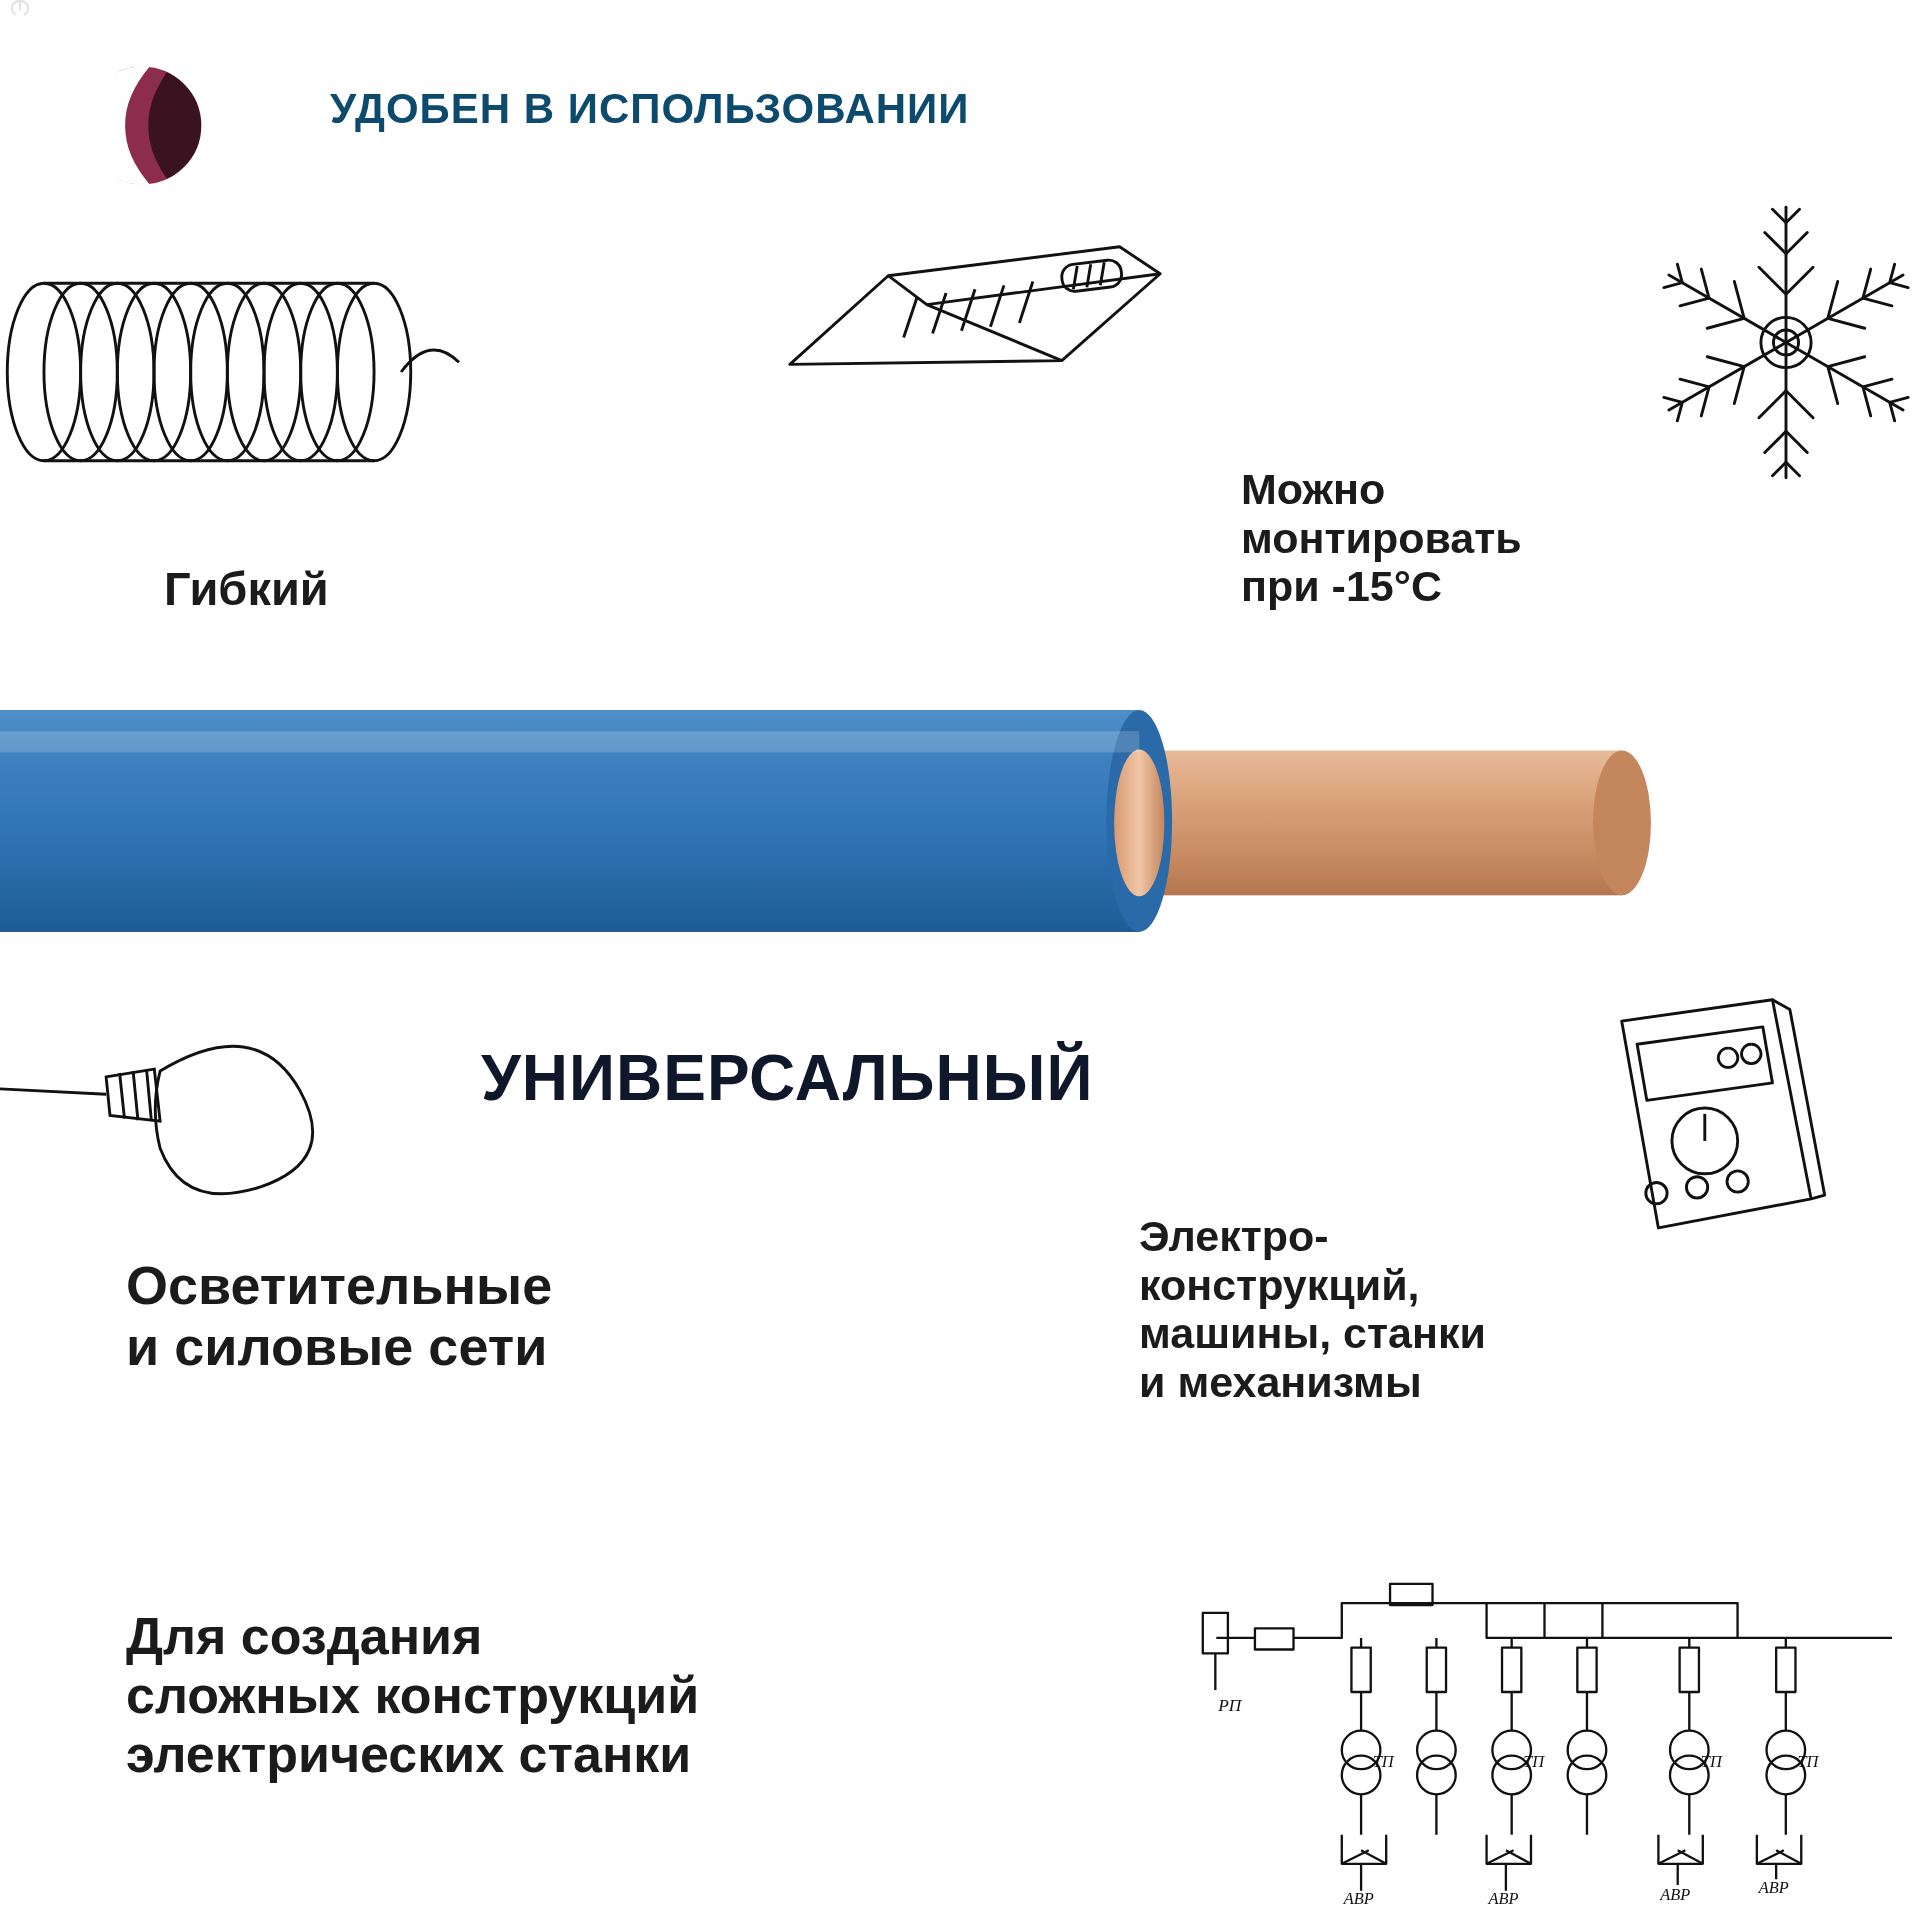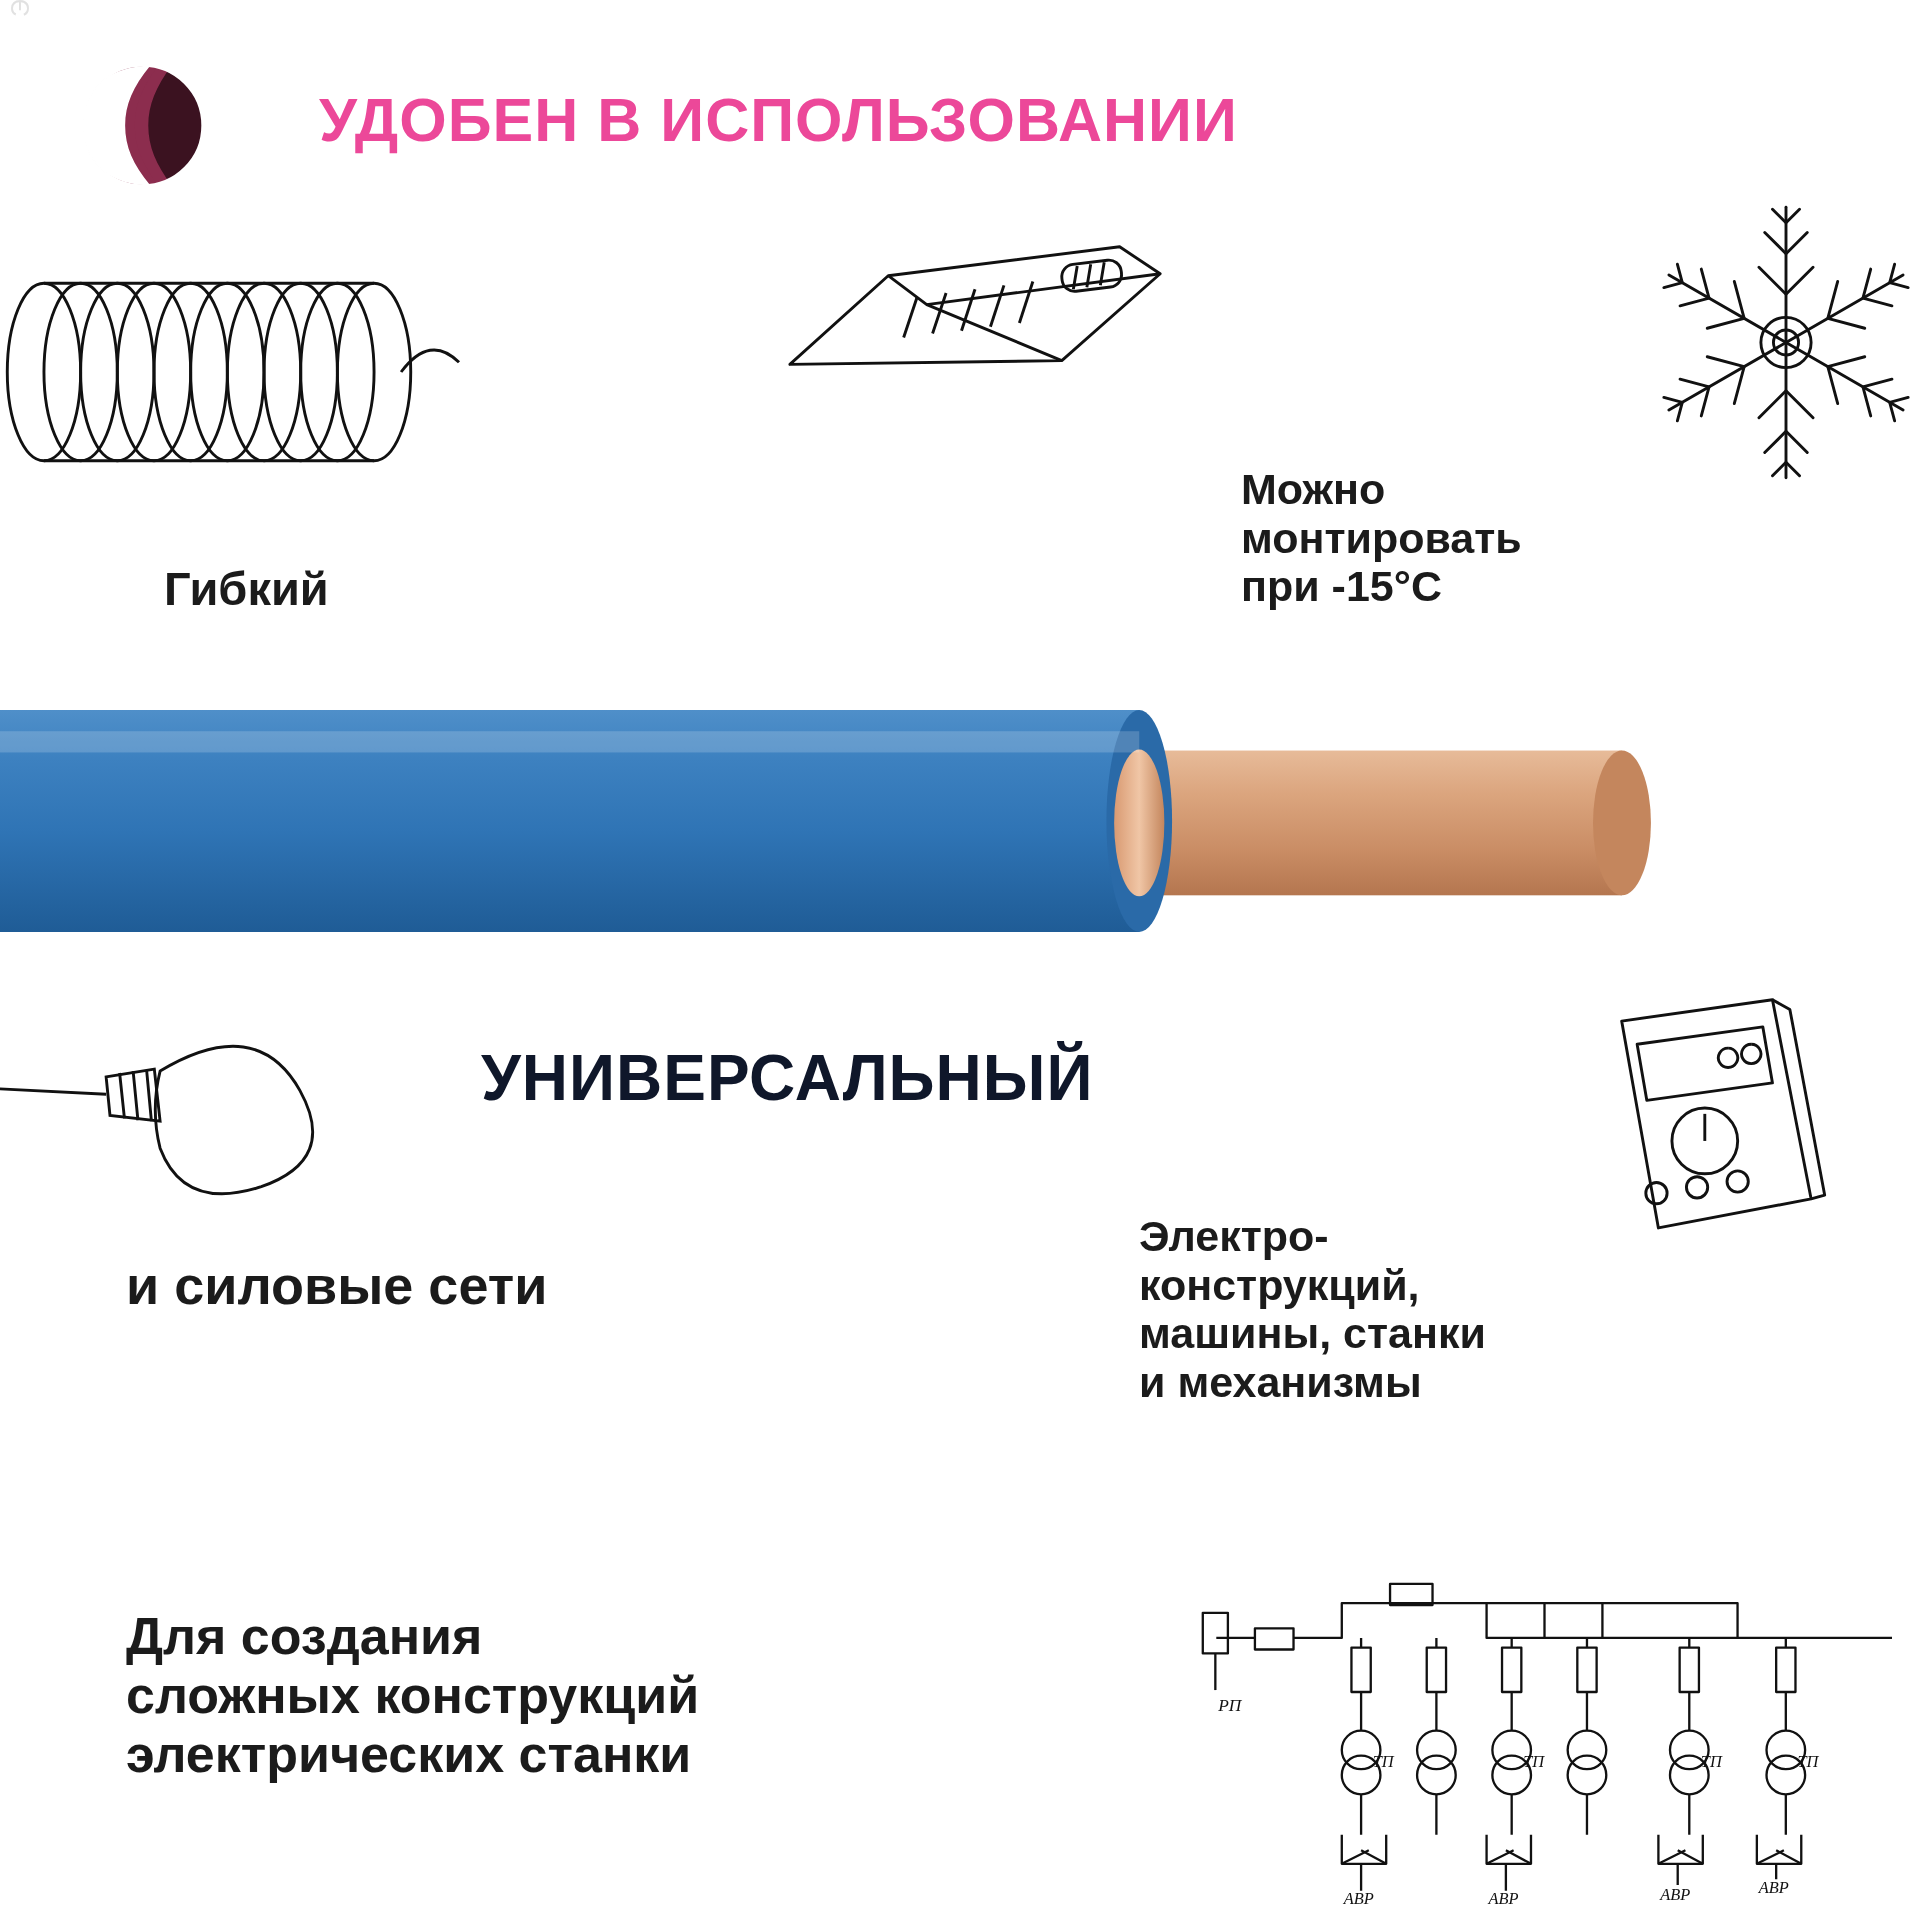--- a/index.html
+++ b/index.html
@@ -20,22 +20,22 @@
     transform:rotate(-90deg);transform-origin:left top;
     letter-spacing:1px;white-space:nowrap;
     opacity:.75;
   }
 
   
   .logo{position:absolute;left:75px;top:58px;width:135px;height:135px;}
 
   
   .title-top{
-    position:absolute;left:319px;top:85px;
-    font-size:61px;font-weight:bold;color:#ec4899;
+    position:absolute;left:330px;top:85px;
+    font-size:42px;font-weight:bold;color:#0c4a6e;
     letter-spacing:1px;white-space:nowrap;
   }
   .title-universal{
     position:absolute;left:481px;top:1041px;
     font-size:64px;font-weight:bold;color:#0f172a;
     letter-spacing:1px;white-space:nowrap;
   }
 
   
   .lbl{position:absolute;color:#1b1b1b;font-weight:bold;line-height:1.13;}
@@ -211,20 +211,21 @@
         <path d="M126 152 L126 124"></path>
         <circle cx="76" cy="206" r="11"></circle>
         <circle cx="118" cy="200" r="11"></circle>
         <circle cx="160" cy="194" r="11"></circle>
         <path d="M196 6 L214 16 L250 208 L236 212"></path>
       </g>
     </svg>
   </div>
 
   <div class="lbl lbl-light">
+    <div>Осветительные</div>
     <div>и силовые сети</div>
   </div>
 
   <div class="lbl lbl-equip">
     <div>Электро-</div>
     <div>конструкций,</div>
     <div>машины, станки</div>
     <div>и механизмы</div>
   </div>
 

